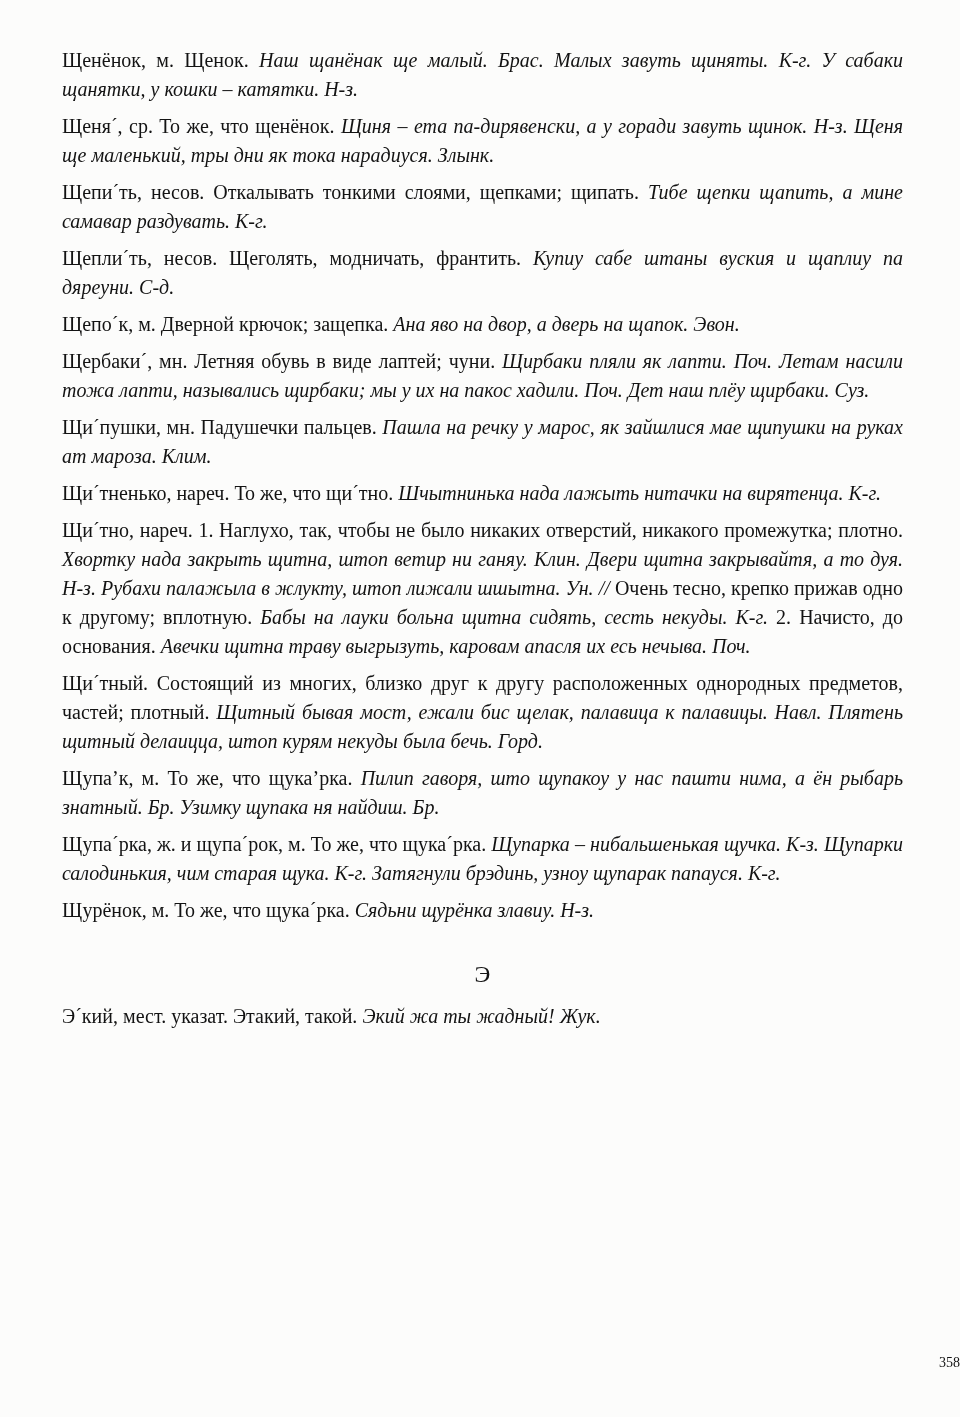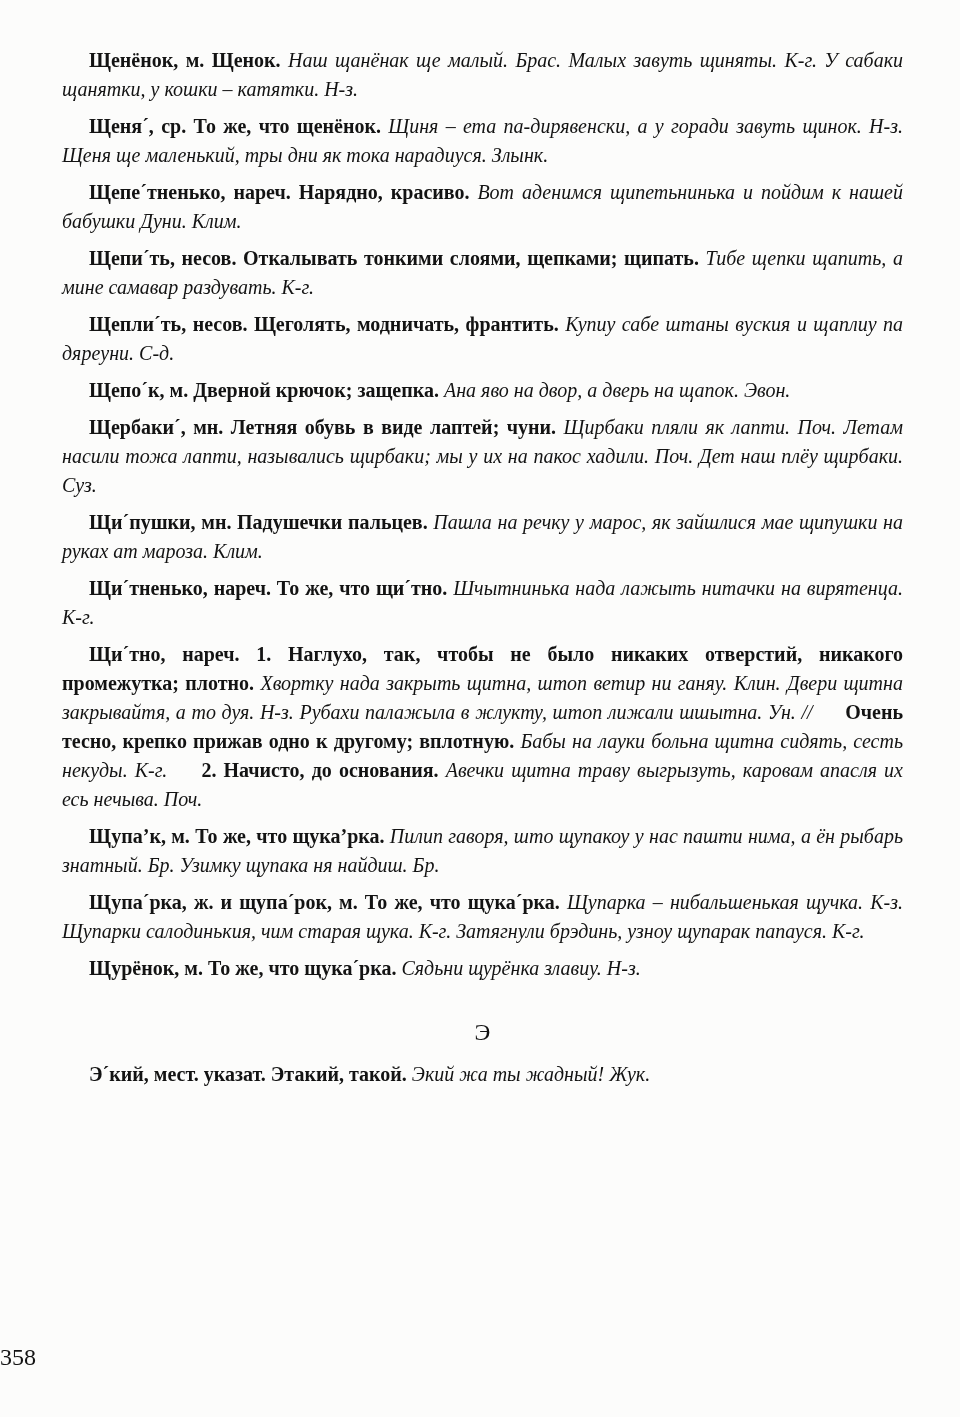--- a/index.html
+++ b/index.html
@@ -21,53 +21,53 @@
     height: 1417px;
     padding: 46px 57px 0 62px;
     position: relative;
   }
   .entry {
     font-size: 20px;
     line-height: 29px;
     text-align: justify;
     margin: 0 0 8px 0;
   }
-  .entry .b { font-weight: bold; font-style: normal; margin-left: 27px; }
+  .entry .b { font-weight: normal; font-style: normal; }
   .entry .i { font-style: italic; font-weight: normal; }
   .section-heading {
     text-align: center;
     font-size: 24px;
     font-weight: normal;
     margin: 36px 0 14px 0;
   }
   .page-number {
     position: absolute;
     left: 0;
     right: 0;
     bottom: 46px;
-    text-align: left;
-    font-size: 24px;
+    text-align: right;
+    font-size: 14px;
   }
 </style>
 </head>
 <body>
 
 <div class="page">
 
   <div id="entries-section-0">
       <p class="entry"><span class="b">Щенёнок, м. Щенок. </span><span class="i">Наш щанёнак ще малый. Брас. Малых завуть щиняты. К-г. У сабаки щанятки,  у кошки – катятки. Н-з.</span></p>
       <p class="entry"><span class="b">Щеня´, ср. То же, что щенёнок. </span><span class="i">Щиня – ета па-дирявенски, а у горади завуть щинок. Н-з. Щеня ще маленький, тры дни як тока нарадиуся. Злынк.</span></p>
-      <p class="entry"><span class="b">Щепе´тненько, нареч. Нарядно, красиво. </span><span class="i">Вот аденимся щипетьнинька и пойдим к нашей бабушки Дуни. Клим.</span></p>
       <p class="entry"><span class="b">Щепи´ть, несов. Откалывать тонкими слоями, щепками; щипать. </span><span class="i">Тибе щепки щапить, а мине самавар раздувать. К-г.</span></p>
       <p class="entry"><span class="b">Щепли´ть, несов. Щеголять, модничать, франтить. </span><span class="i">Купиу сабе штаны вуския и щаплиу па дяреуни. С-д.</span></p>
       <p class="entry"><span class="b">Щепо´к, м. Дверной крючок; защепка. </span><span class="i">Ана яво на двор, а дверь на щапок. Эвон.</span></p>
       <p class="entry"><span class="b">Щербаки´, мн. Летняя обувь в виде лаптей; чуни. </span><span class="i">Щирбаки пляли як лапти. Поч. Летам насили тожа лапти, назывались щирбаки; мы у их на пакос хадили. Поч. Дет наш плёу щирбаки. Суз.</span></p>
       <p class="entry"><span class="b">Щи´пушки, мн. Падушечки пальцев. </span><span class="i">Пашла на речку у марос, як зайшлися мае щипушки на руках ат мароза. Клим.</span></p>
       <p class="entry"><span class="b">Щи´тненько, нареч. То же, что щи´тно.  </span><span class="i">Шчытнинька нада лажыть нитачки на вирятенца. К-г.</span></p>
       <p class="entry"><span class="b">Щи´тно, нареч. 1. Наглухо, так, чтобы не было никаких отверстий, никакого промежутка; плотно. </span><span class="i">Хвортку нада закрыть щитна, штоп ветир ни ганяу. Клин. Двери щитна закрывайтя, а то дуя. Н-з. Рубахи палажыла в жлукту, штоп лижали шшытна. Ун. // </span><span class="b">Очень тесно, крепко прижав одно к другому; вплотную. </span><span class="i">Бабы на лауки больна щитна сидять, сесть некуды. К-г. </span><span class="b">2.  Начисто, до основания. </span><span class="i">Авечки щитна траву выгрызуть, каровам апасля их есь нечыва. Поч.</span></p>
+      <p class="entry"><span class="b">Щи´тный. Состоящий из многих, близко друг к другу расположенных однородных предметов, частей; плотный. </span><span class="i">Щитный бывая мост, ежали бис щелак, палавица к палавицы. Навл. Плятень щитный делаицца, штоп курям некуды была бечь. Горд.</span></p>
       <p class="entry"><span class="b">Щупа’к, м. То же, что щука’рка. </span><span class="i">Пилип гаворя, што щупакоу у нас пашти нима, а ён рыбарь знатный. Бр. Узимку щупака ня найдиш. Бр.</span></p>
       <p class="entry"><span class="b">Щупа´рка, ж. и щупа´рок, м. То же, что щука´рка. </span><span class="i">Щупарка – нибальшенькая щучка. К-з. Щупарки салодинькия, чим старая щука. К-г. Затягнули брэдинь, узноу щупарак папауся. К-г.</span></p>
       <p class="entry"><span class="b">Щурёнок, м. То же, что щука´рка.  </span><span class="i">Сядьни щурёнка злавиу. Н-з.</span></p>
     </div>
 
   <div class="section-heading">Э</div>
 
   <div id="entries-section-1">
       <p class="entry"><span class="b">Э´кий, мест. указат. Этакий, такой. </span><span class="i">Экий жа ты жадный! Жук.</span></p>
     </div>

